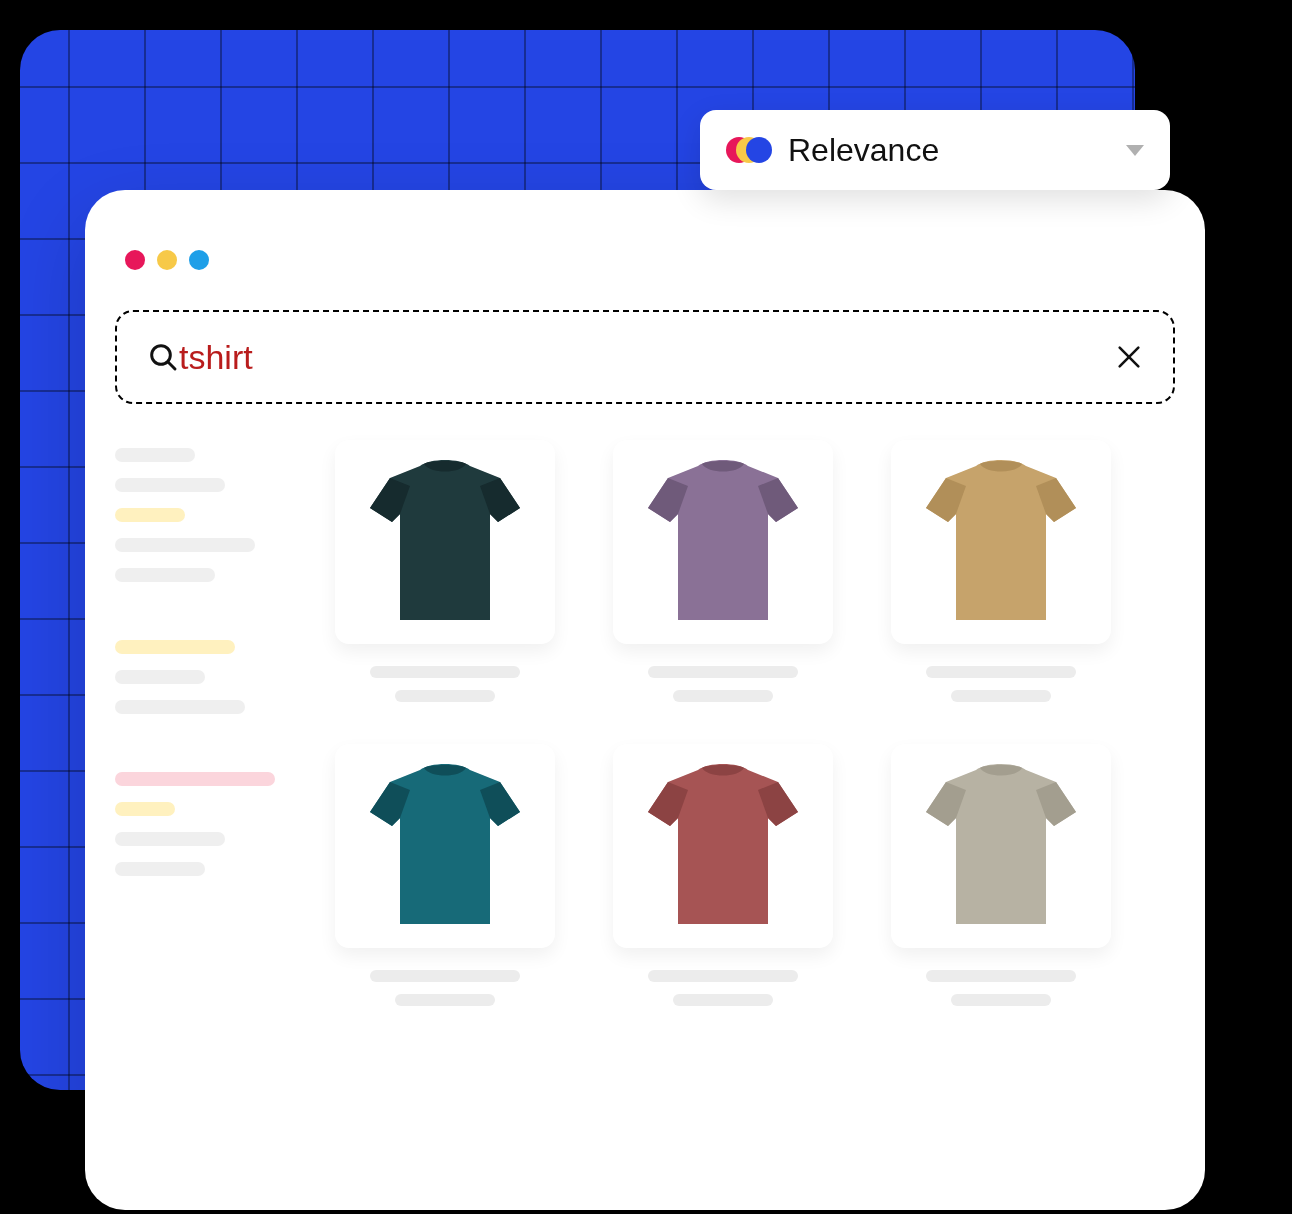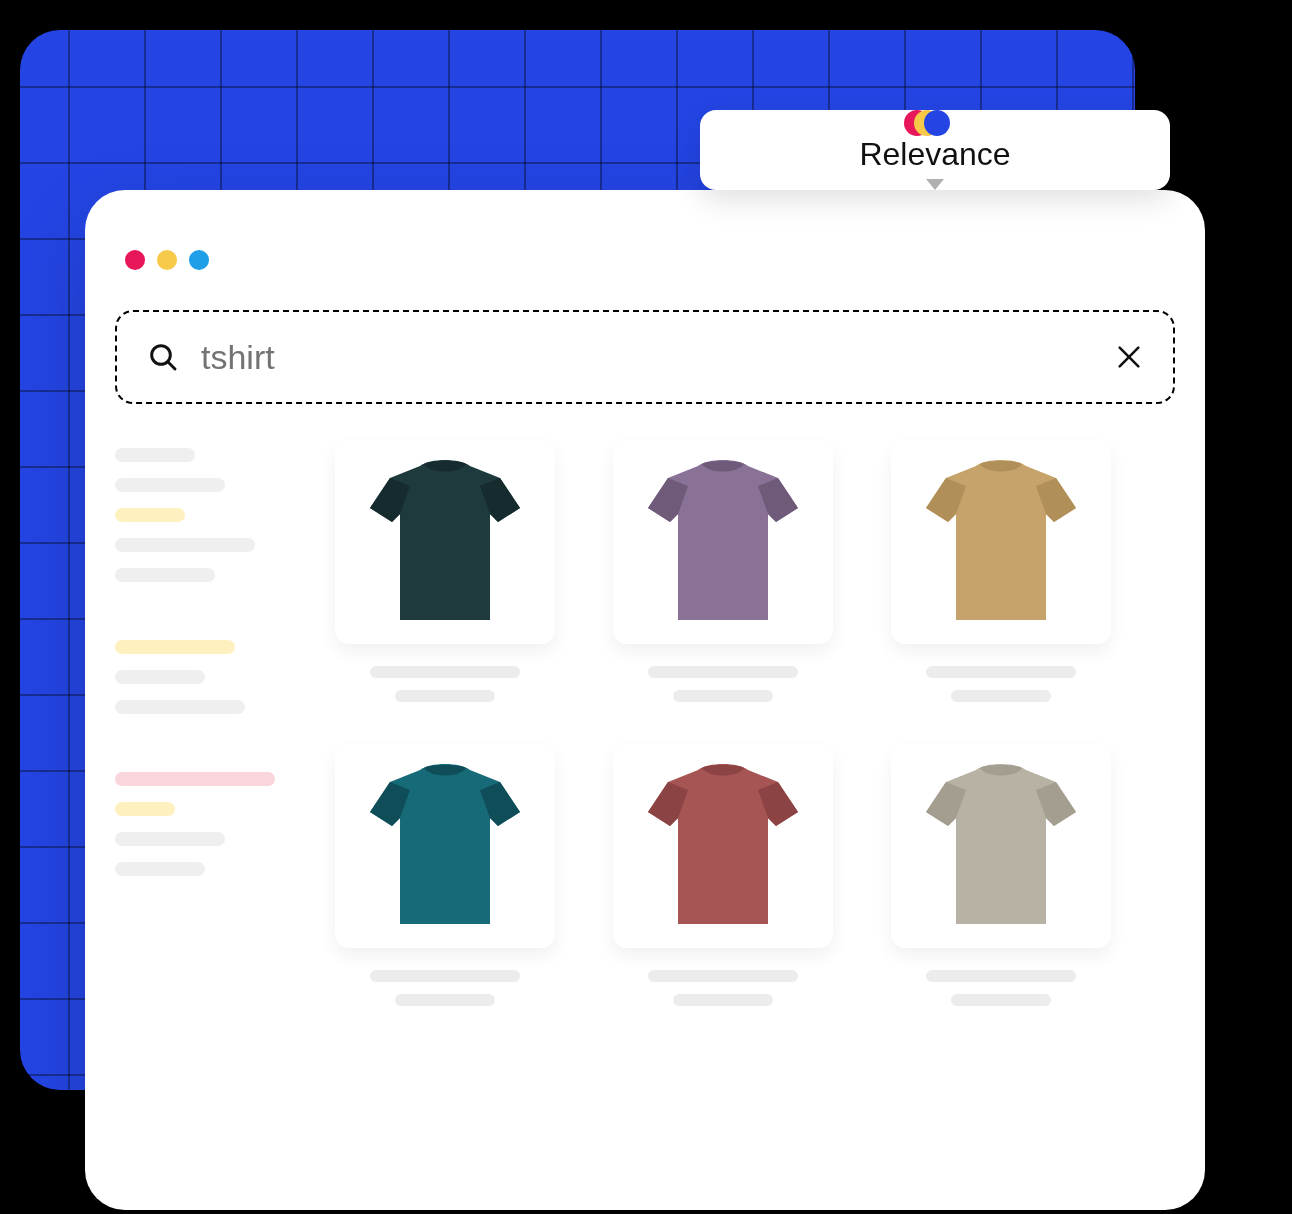--- a/index.html
+++ b/index.html
@@ -33,23 +33,22 @@
     position: absolute;
     top: 110px;
     left: 700px;
     width: 470px;
     height: 80px;
     background: #fff;
     border-radius: 16px;
     box-shadow: 0 10px 30px rgba(0,0,0,0.12);
     display: flex;
     align-items: center;
-    padding: 0 26px;
+    padding: 16px 26px;
     z-index: 30;
-    flex-direction: column;
   }
   .sort-logo {
     display: flex;
     align-items: center;
     margin-right: 16px;
   }
   .sort-logo .c1 { width: 26px; height: 26px; border-radius: 50%; background: #E7175A; }
   .sort-logo .c2 { width: 26px; height: 26px; border-radius: 50%; background: #F7C948; margin-left: -16px; }
   .sort-logo .c3 { width: 26px; height: 26px; border-radius: 50%; background: #2445E4; margin-left: -16px; }
   .sort-label {
@@ -100,23 +99,22 @@
     height: 94px;
     border: 2px dashed #000;
     border-radius: 18px;
     display: flex;
     align-items: center;
     padding: 0 30px;
     background: #fff;
   }
   .search-icon svg { width: 32px; height: 32px; display:block; }
   .search-text {
-    margin-left: 22px;
     font-size: 34px;
-    color: #737373;
+    color: #b91c1c;
     flex: 1;
     font-weight: 400;
   }
   .clear-icon svg { width: 28px; height: 28px; display:block; }
 
   
   .content {
     position: absolute;
     top: 250px;
     left: 30px;

